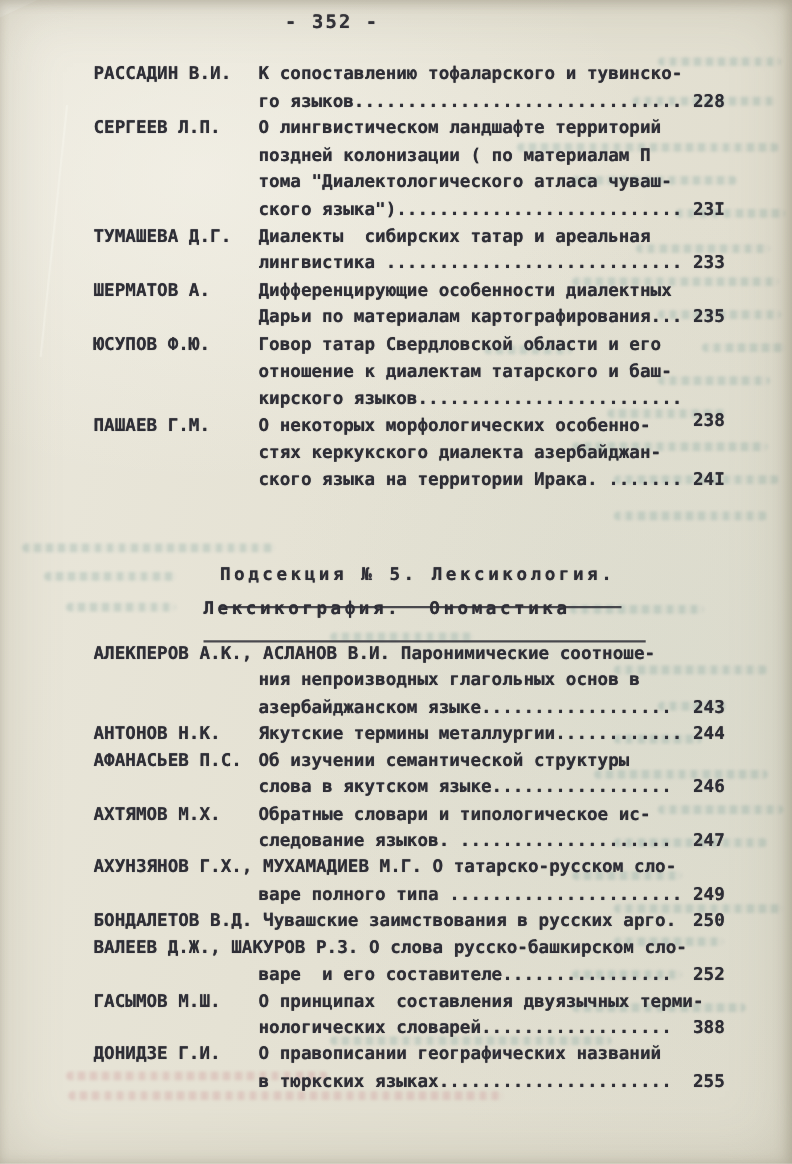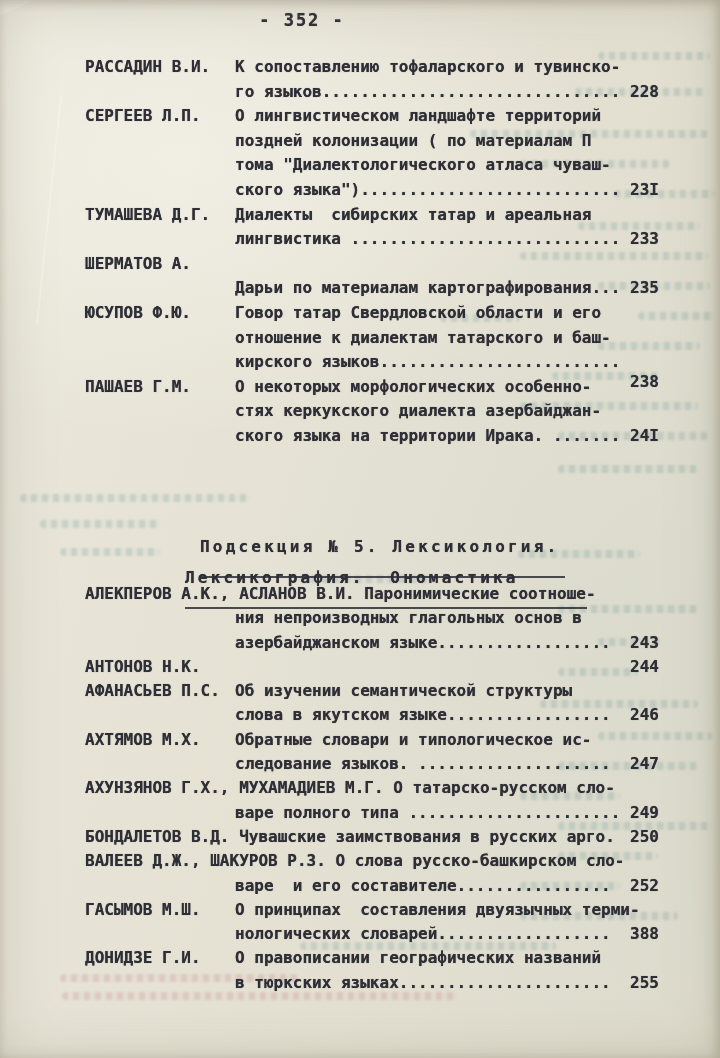--- a/index.html
+++ b/index.html
@@ -25,21 +25,21 @@
   .sec1 .row{height:24.6px;}
   .sec2 .row{height:24.3px;}
   .author{flex:0 0 150px;white-space:pre;}
   .sp{flex:0 0 150px;}
   .text{flex:0 1 auto;white-space:pre;overflow:hidden;}
   .page{margin-left:auto;flex:0 0 40px;text-align:left;padding-left:4px;}
   .page.raised{transform:translateY(-7px);margin-top:27px;}
   .heading{position:absolute;top:512px;left:0;width:720px;z-index:3;font-size:16px;font-weight:bold;}
   .heading .hl{position:absolute;white-space:pre;letter-spacing:3.2px;
     border-bottom:2px solid rgba(46,46,54,0.85);padding-bottom:20px;
-    text-shadow:0 0 0.7px rgba(46,46,54,0.85);margin-top:25px;}
+    text-shadow:0 0 0.7px rgba(46,46,54,0.85);}
   .h1{left:200px;top:0;padding-right:6px;}
   .h2{left:185px;top:31px;padding-right:68px;}
   
   .g{position:absolute;height:8px;border-radius:4px;z-index:1;filter:blur(1.3px);opacity:.8;
     background:repeating-linear-gradient(90deg, rgba(104,150,147,0.30) 0 6px, rgba(104,150,147,0.05) 6px 11px);}
   .gp{background:repeating-linear-gradient(90deg, rgba(193,112,122,0.28) 0 6px, rgba(193,112,122,0.05) 6px 11px);}
   
   .crease{position:absolute;background:rgba(250,249,242,0.75);z-index:2;filter:blur(0.6px);}
   .c3{top:95px;left:48px;width:2px;height:230px;transform:rotate(6deg);opacity:.5;}
   .corner{position:absolute;top:0;left:0;width:0;height:0;z-index:2;
@@ -120,20 +120,21 @@
       <span class="author">ТУМАШЕВА Д.Г.</span>
       <span class="text">Диалекты  сибирских татар и ареальная</span>
     </div>
   <div class="row">
       <span class="sp"></span>
       <span class="text">лингвистика ............................</span>
       <span class="page">233</span>
     </div>
   <div class="row">
       <span class="author">ШЕРМАТОВ А.</span>
+      <span class="text">Дифференцирующие особенности диалектных</span>
     </div>
   <div class="row">
       <span class="sp"></span>
       <span class="text">Дарьи по материалам картографирования...</span>
       <span class="page">235</span>
     </div>
   <div class="row">
       <span class="author">ЮСУПОВ Ф.Ю.</span>
       <span class="text">Говор татар Свердловской области и его</span>
     </div>
@@ -174,20 +175,21 @@
       <span class="sp"></span>
       <span class="text">ния непроизводных глагольных основ в</span>
     </div>
   <div class="row">
       <span class="sp"></span>
       <span class="text">азербайджанском языке..................</span>
       <span class="page">243</span>
     </div>
   <div class="row">
       <span class="author">АНТОНОВ Н.К.</span>
+      <span class="text">Якутские термины металлургии............</span>
       <span class="page">244</span>
     </div>
   <div class="row">
       <span class="author">АФАНАСЬЕВ П.С.</span>
       <span class="text">Об изучении семантической структуры</span>
     </div>
   <div class="row">
       <span class="sp"></span>
       <span class="text">слова в якутском языке.................</span>
       <span class="page">246</span>

